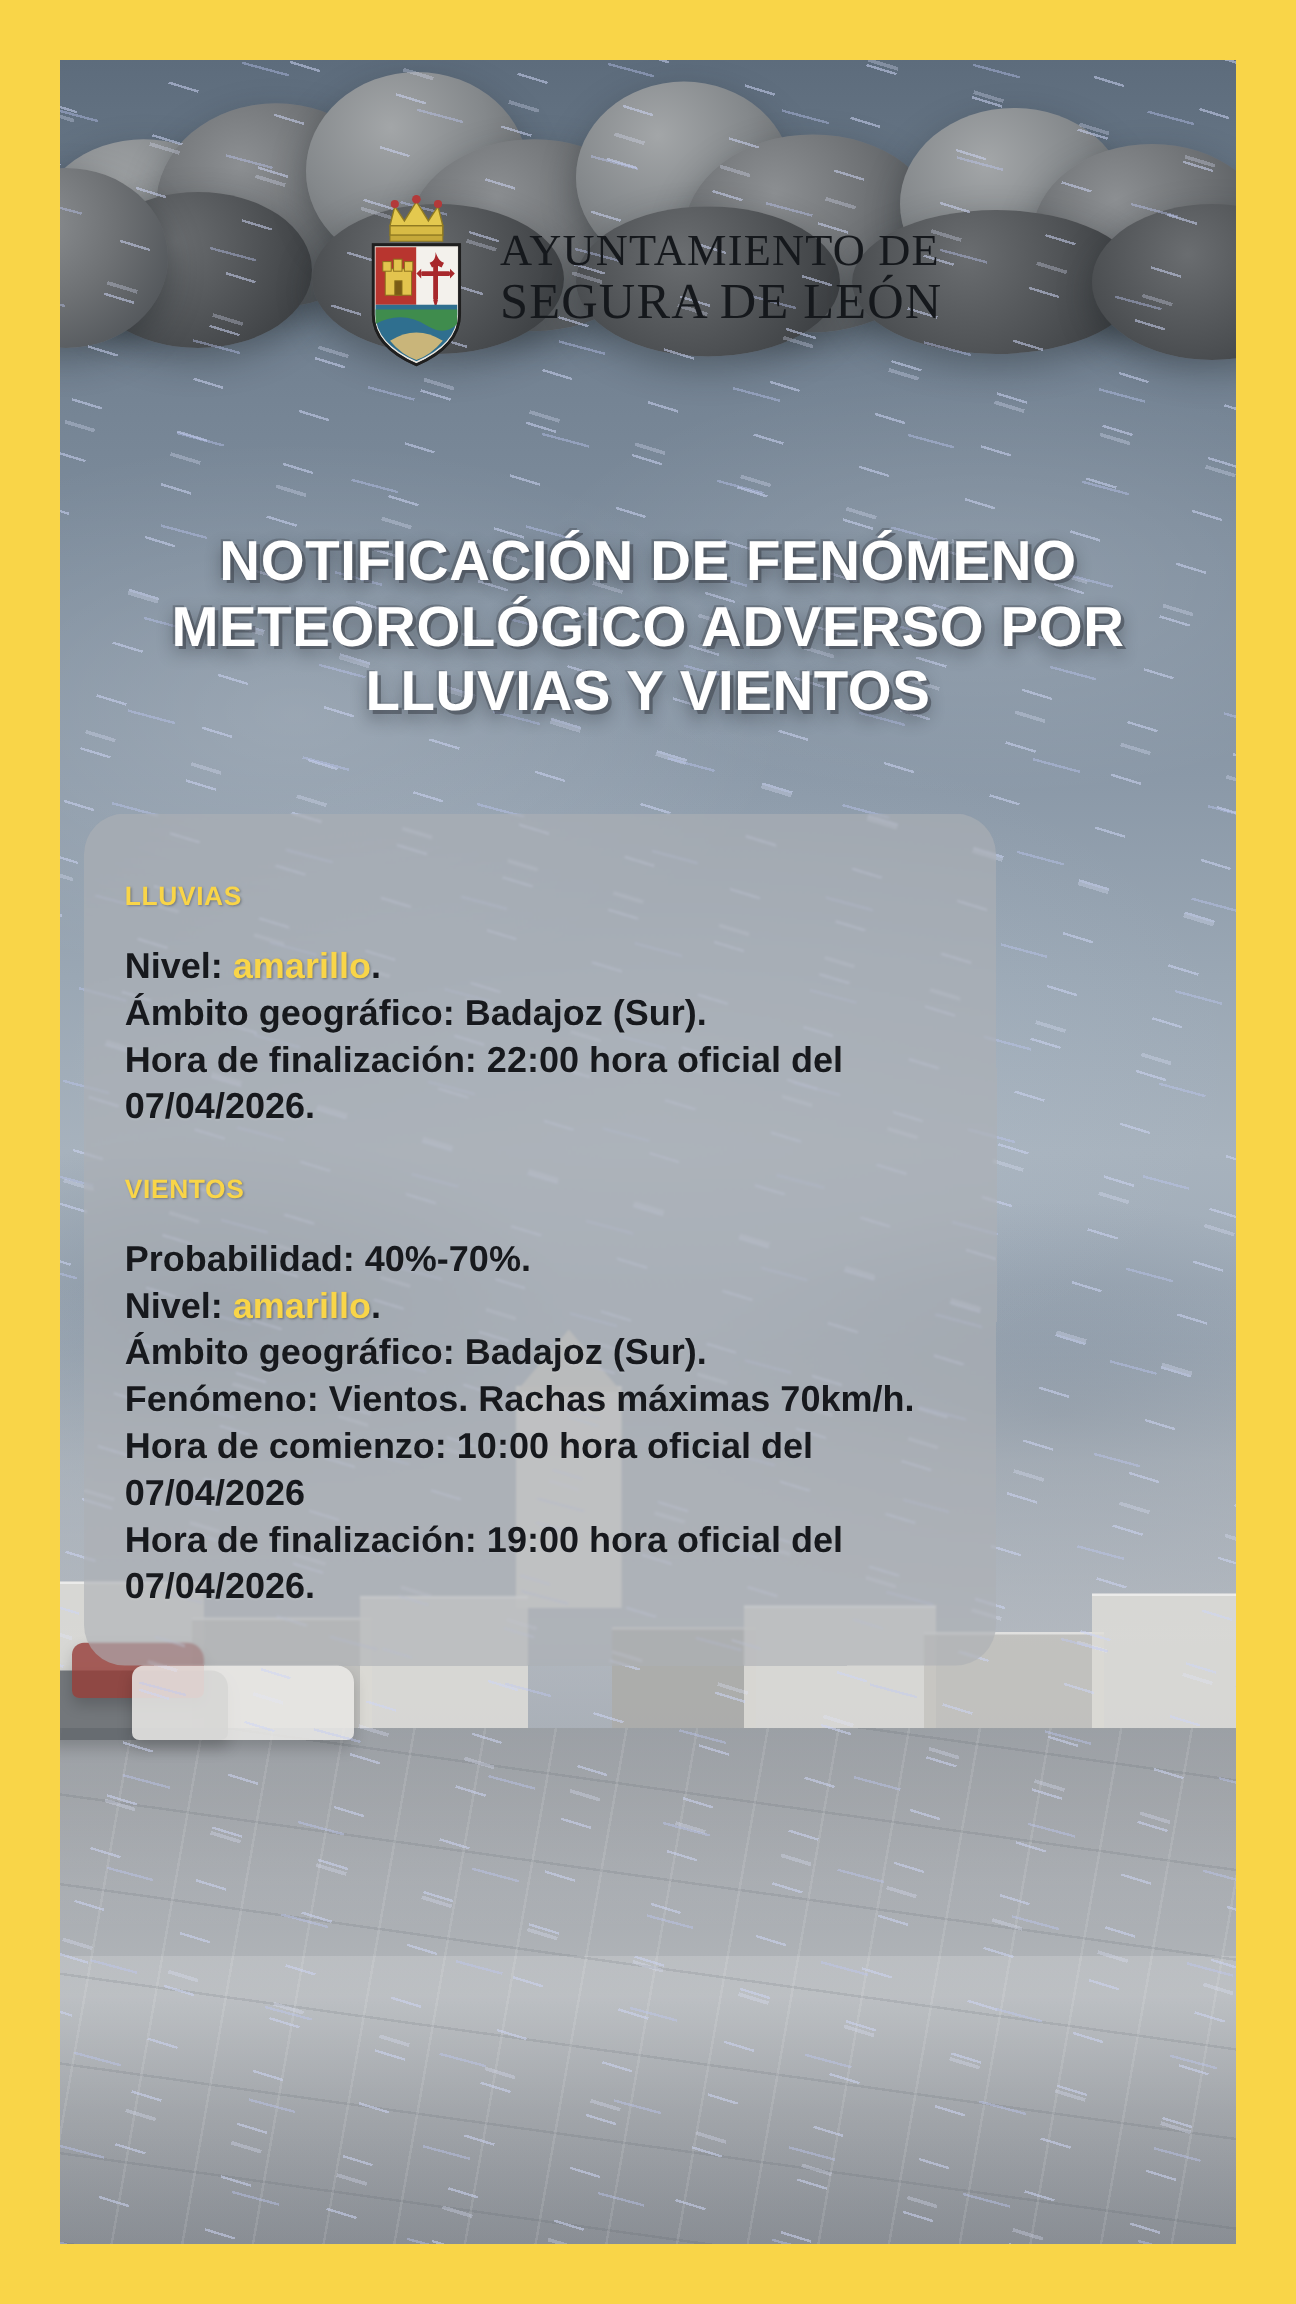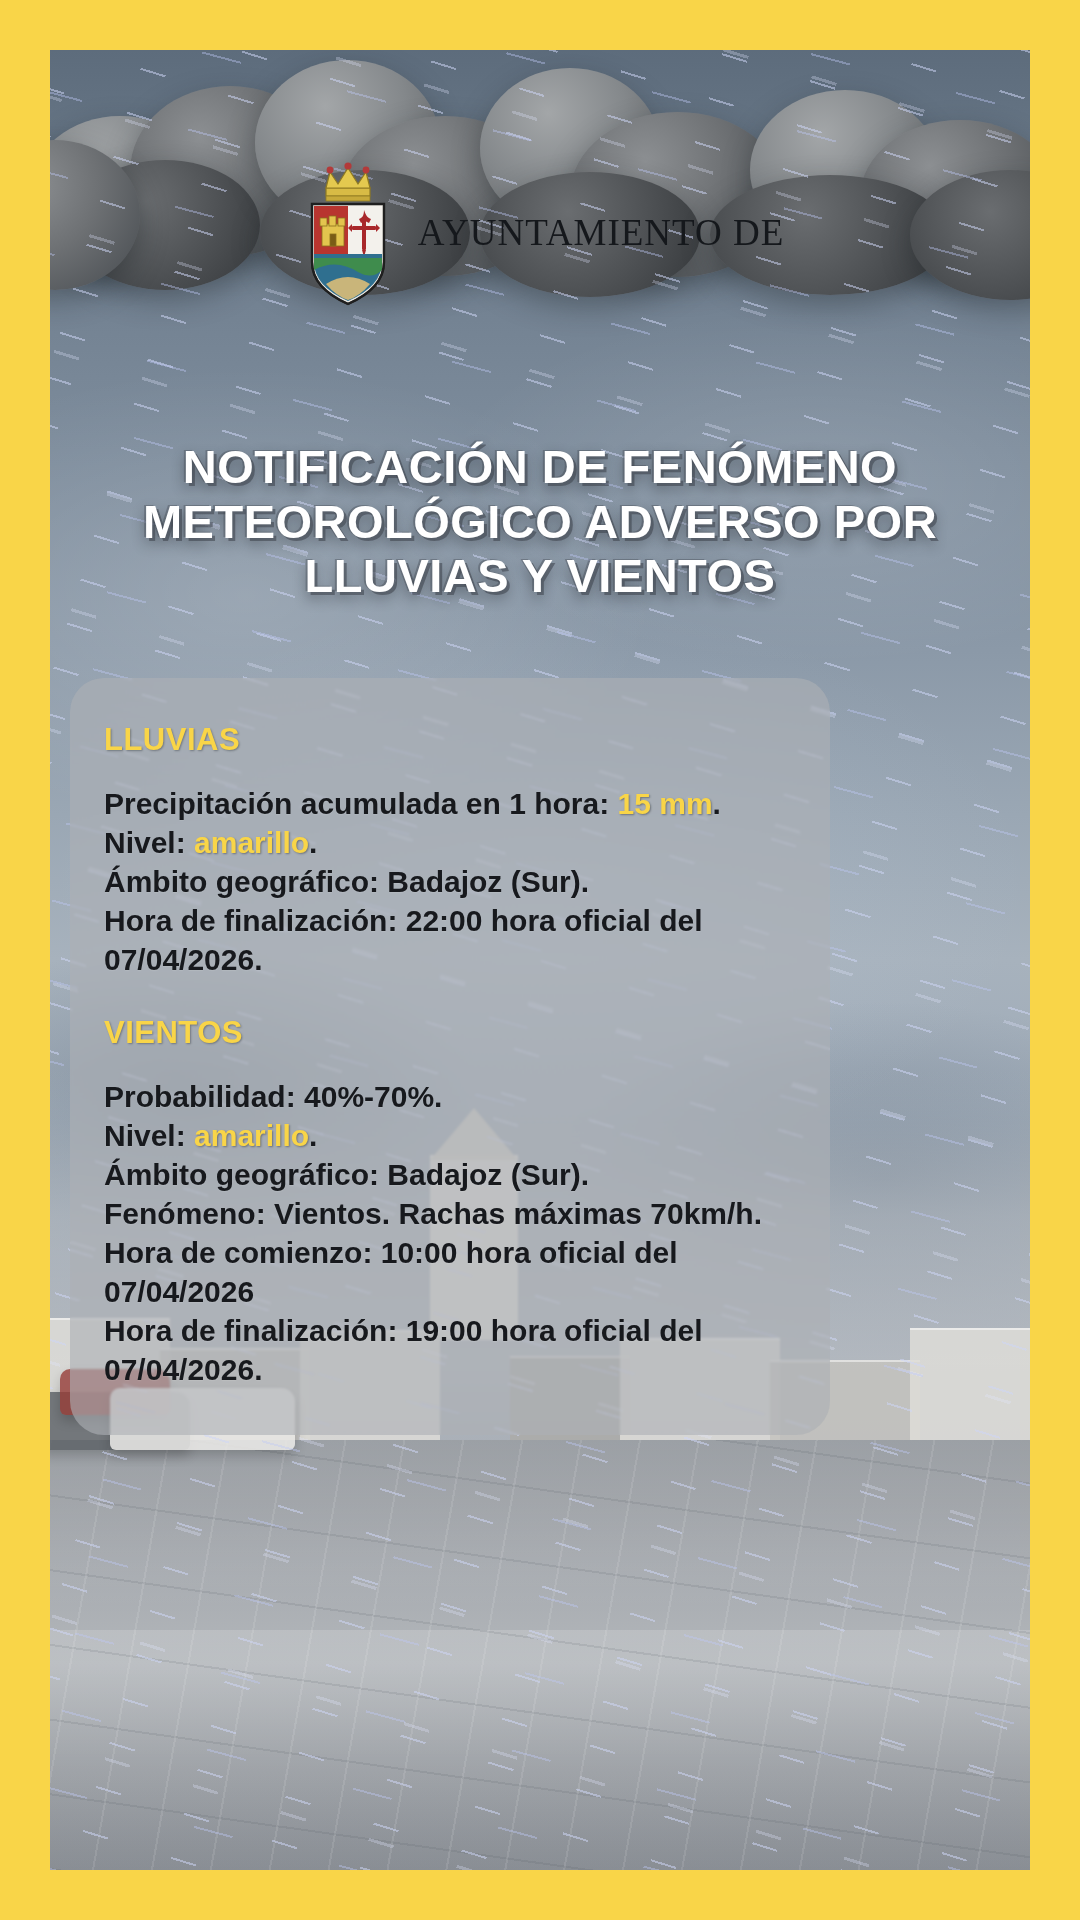--- a/index.html
+++ b/index.html
@@ -226,22 +226,22 @@
     top: 628px;
     width: 760px;
     border-radius: 34px;
     background: rgba(173,176,180,0.62);
     padding: 44px 34px 46px 34px;
     box-sizing: border-box;
     z-index: 6;
     backdrop-filter: blur(1px);
   }
   .panel h2 {
-    margin: 0 0 26px 0;
-    font-size: 31px;
+    margin: 12px 0 26px 0;
+    font-size: 22px;
     font-weight: bold;
     color: #F9D548;
     text-shadow: 1px 1px 2px rgba(40,44,50,0.4);
     letter-spacing: 0.5px;
   }
   .panel .block + .block { margin-top: 36px; }
   .panel p {
     margin: 0;
     font-size: 30px;
     font-weight: bold;
@@ -336,30 +336,30 @@
           </g>
 
           <path d="M18 96 L86 96 L86 104 Q86 128 52 143 Q18 128 18 104 Z" fill="#2f6f8f"></path>
           <path d="M18 112 Q40 100 62 114 Q76 122 86 112 L86 104 Q86 100 86 100 L18 100 Z" fill="#3f8c4d"></path>
           <path d="M30 126 Q52 112 74 126 Q64 138 52 142 Q40 138 30 126 Z" fill="#c9b57a"></path>
           <path d="M16 46 L88 46 L88 104 Q88 130 52 146 Q16 130 16 104 Z" fill="none" stroke="#1f1f1f" stroke-width="2.4"></path>
         </svg>
       </div>
       <div class="org-name">
         <div class="org-line1">AYUNTAMIENTO DE</div>
+        <div class="org-line2">SEGURA DE LEÓN</div>
       </div>
     </div>
 
     <div class="title">NOTIFICACIÓN DE FENÓMENO METEOROLÓGICO ADVERSO POR LLUVIAS Y VIENTOS</div>
 
     <div class="panel">
 
       <div class="block">
         <h2>LLUVIAS</h2>
-        <p><span>Precipitación acumulada en 1 hora: </span><span class="hl">15 mm</span><span>.</span></p>
         <p><span>Nivel: </span><span class="hl">amarillo</span><span>.</span></p>
         <p>Ámbito geográfico: Badajoz (Sur).</p>
         <p>Hora de finalización: 22:00 hora oficial del 07/04/2026.</p>
       </div>
 
       <div class="block">
         <h2>VIENTOS</h2>
         <p>Probabilidad: 40%-70%.</p>
         <p><span>Nivel: </span><span class="hl">amarillo</span><span>.</span></p>
         <p>Ámbito geográfico: Badajoz (Sur).</p>

